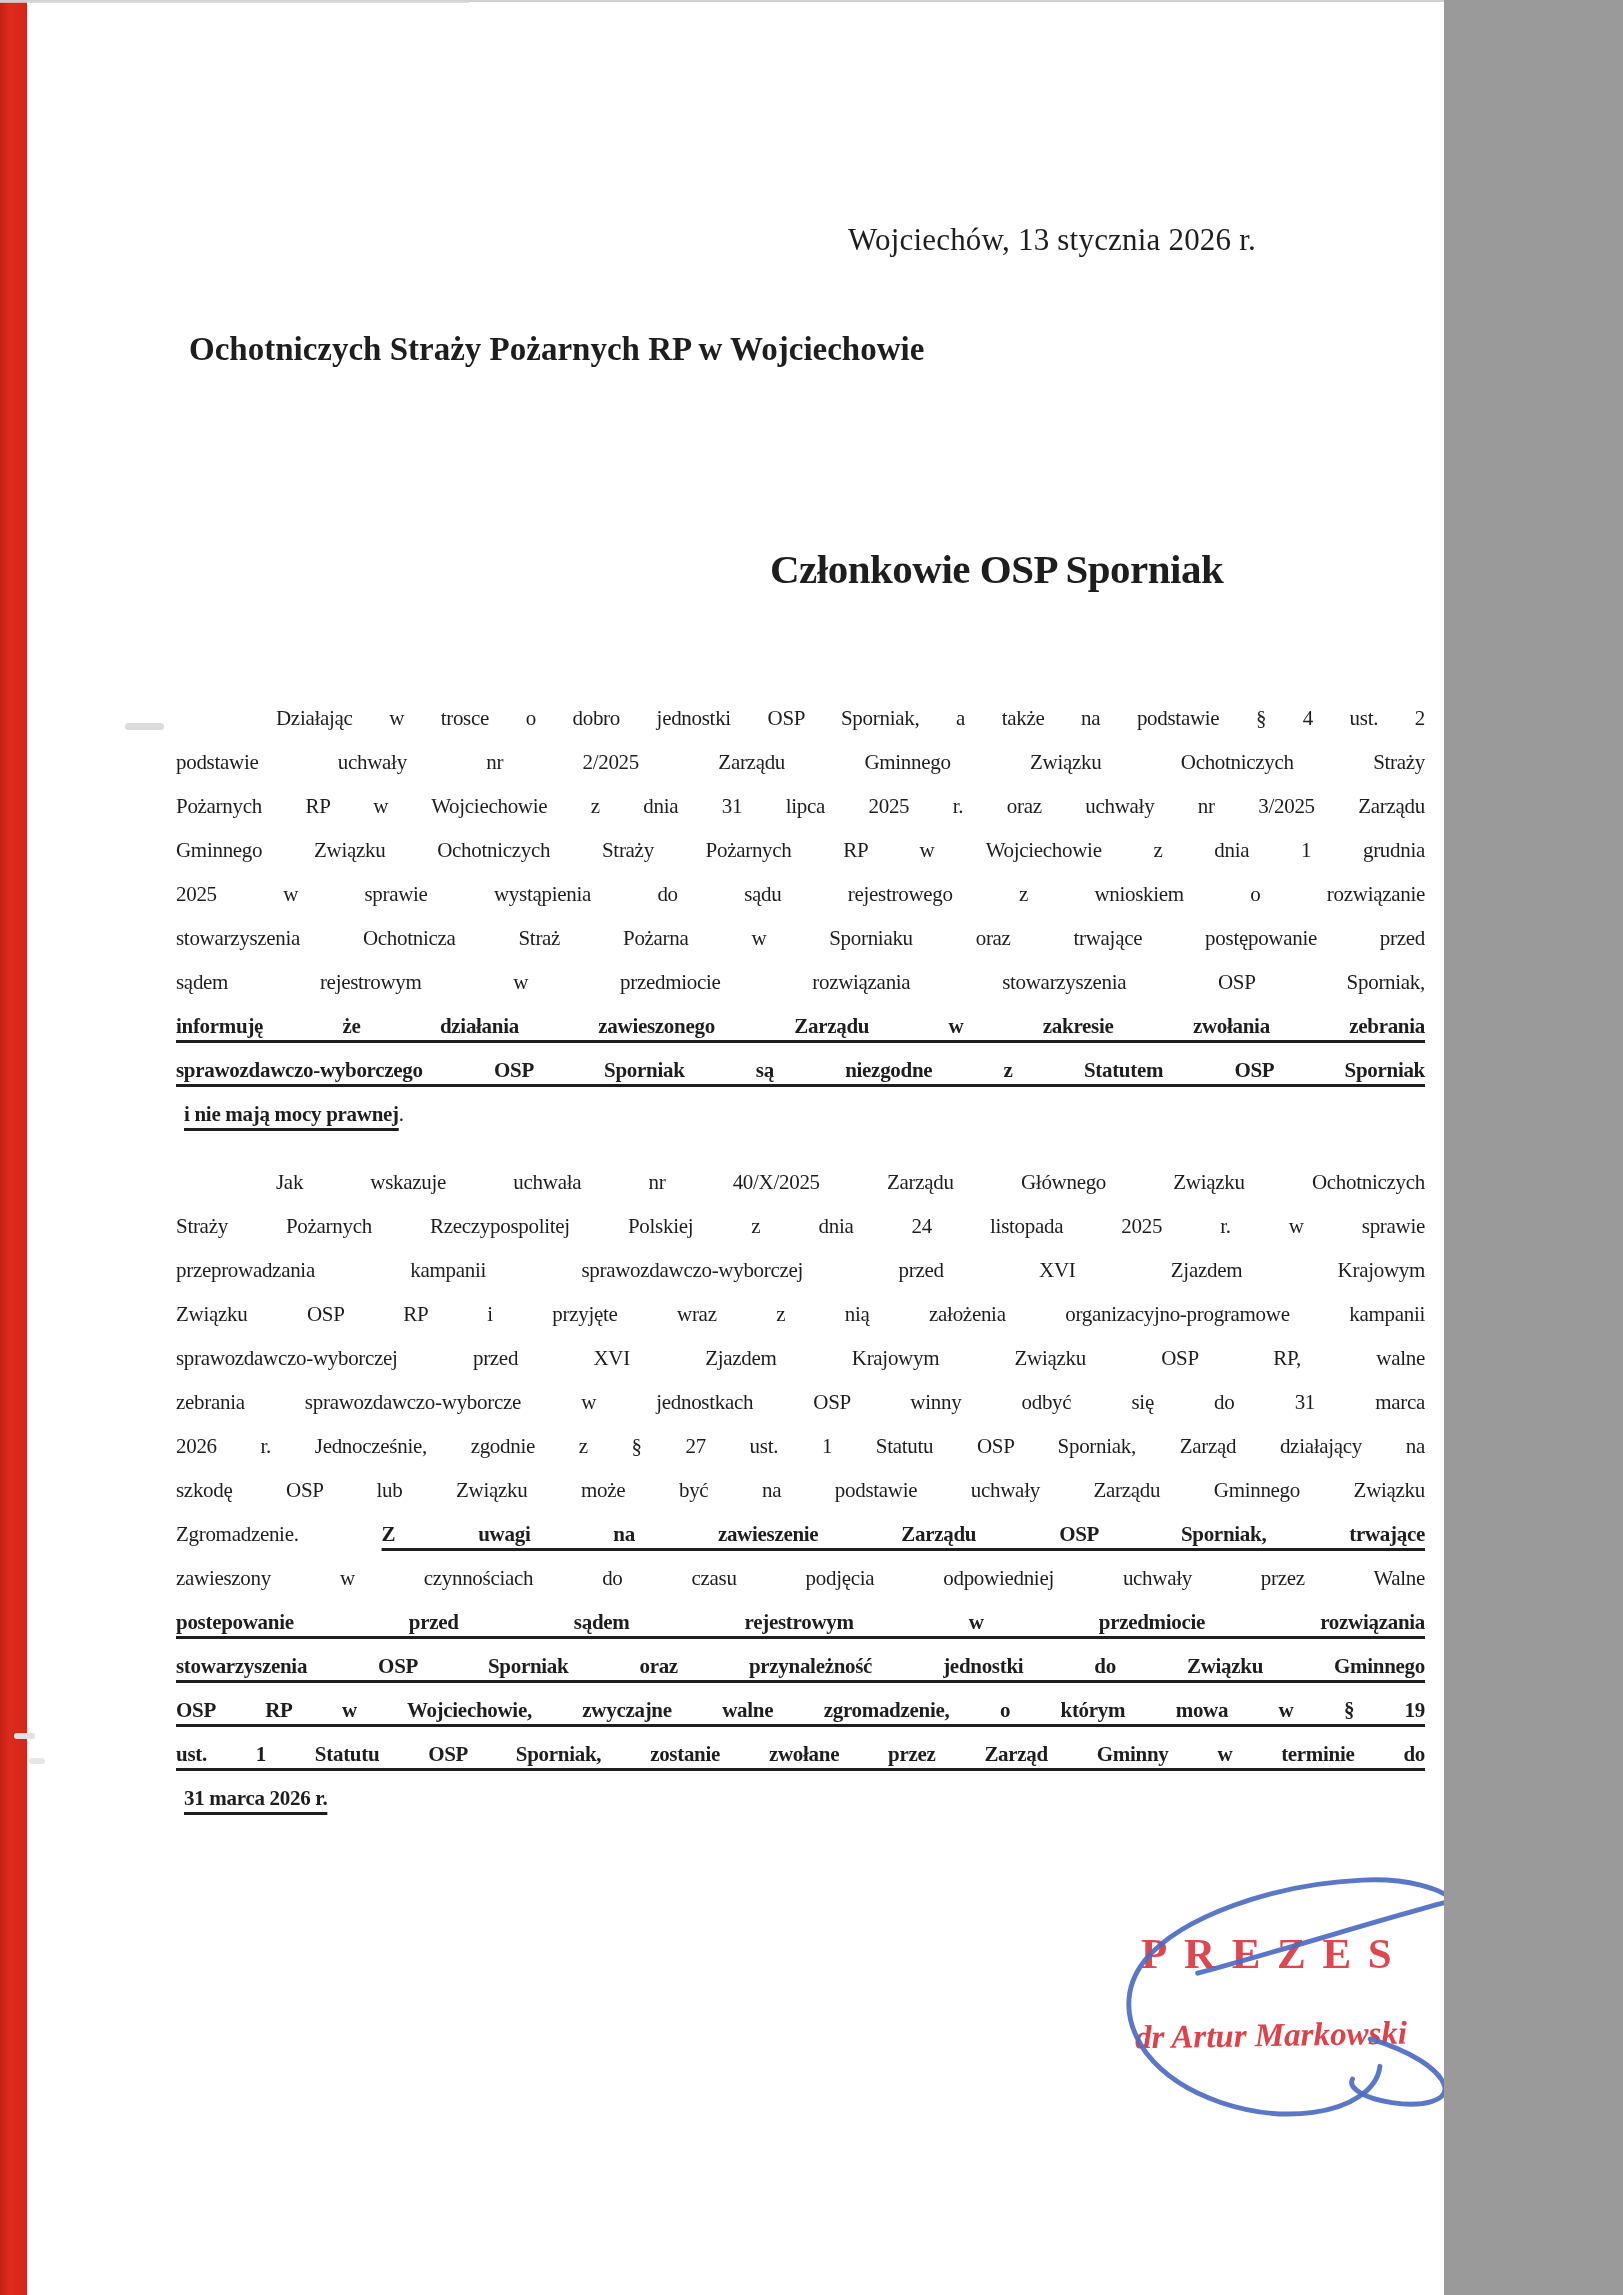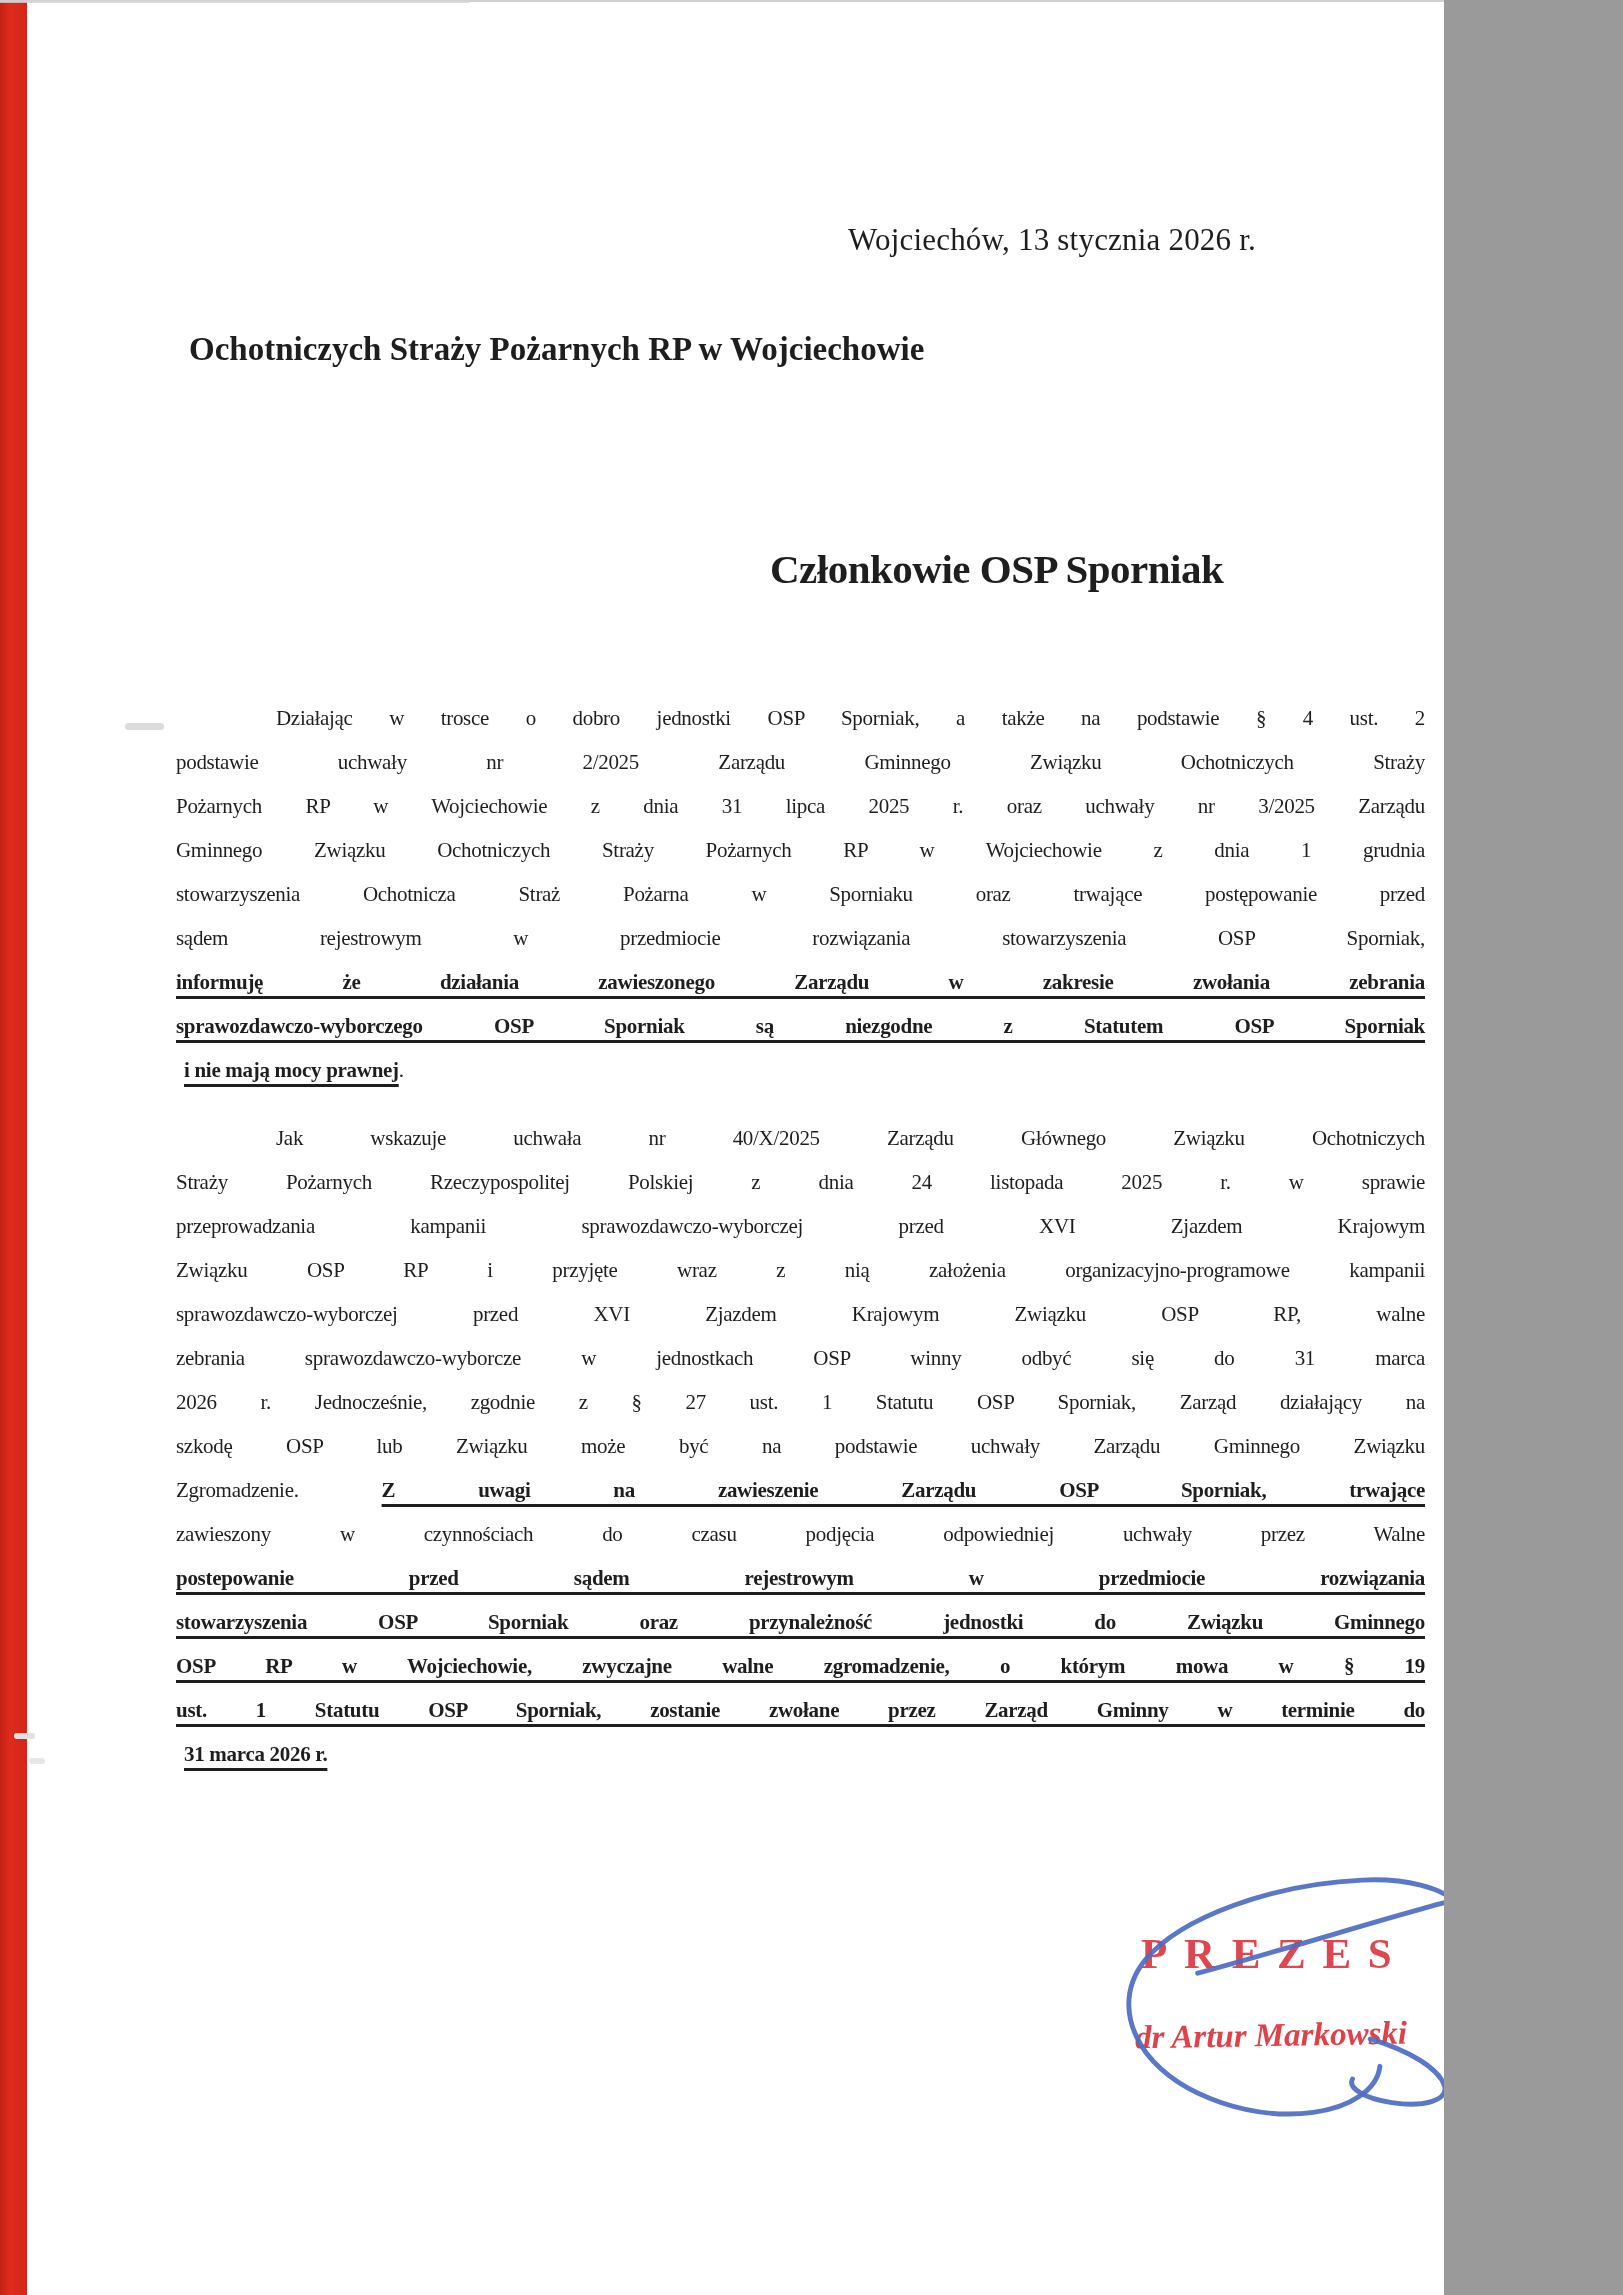--- a/index.html
+++ b/index.html
@@ -90,20 +90,21 @@
   </div>
 
   <div class="salutation">Członkowie OSP Sporniak</div>
 
   <div class="body">
       <div class="para">
         <div class="bline indent"><span>Działając w trosce o dobro jednostki OSP Sporniak, a także na podstawie § 4 ust. 2</span></div>
         <div class="bline"><span>podstawie uchwały nr 2/2025 Zarządu Gminnego Związku Ochotniczych Straży</span></div>
         <div class="bline"><span>Pożarnych RP w Wojciechowie z dnia 31 lipca 2025 r. oraz uchwały nr 3/2025 Zarządu</span></div>
         <div class="bline"><span>Gminnego Związku Ochotniczych Straży Pożarnych RP w Wojciechowie z dnia 1 grudnia</span></div>
+        <div class="bline"><span>2025 w sprawie wystąpienia do sądu rejestrowego z wnioskiem o rozwiązanie</span></div>
         <div class="bline"><span>stowarzyszenia Ochotnicza Straż Pożarna w Sporniaku oraz trwające postępowanie przed</span></div>
         <div class="bline"><span>sądem rejestrowym w przedmiocie rozwiązania stowarzyszenia OSP Sporniak,</span></div>
         <div class="bline"><span class="emph">informuję że działania zawieszonego Zarządu w zakresie zwołania zebrania</span></div>
         <div class="bline"><span class="emph">sprawozdawczo-wyborczego OSP Sporniak są niezgodne z Statutem OSP Sporniak</span></div>
         <div class="bline last"><span class="emph">i nie mają mocy prawnej</span><span>.</span></div>
       </div>
       <div class="para">
         <div class="bline indent"><span>Jak wskazuje uchwała nr 40/X/2025 Zarządu Głównego Związku Ochotniczych</span></div>
         <div class="bline"><span>Straży Pożarnych Rzeczypospolitej Polskiej z dnia 24 listopada 2025 r. w sprawie</span></div>
         <div class="bline"><span>przeprowadzania kampanii sprawozdawczo-wyborczej przed XVI Zjazdem Krajowym</span></div>

